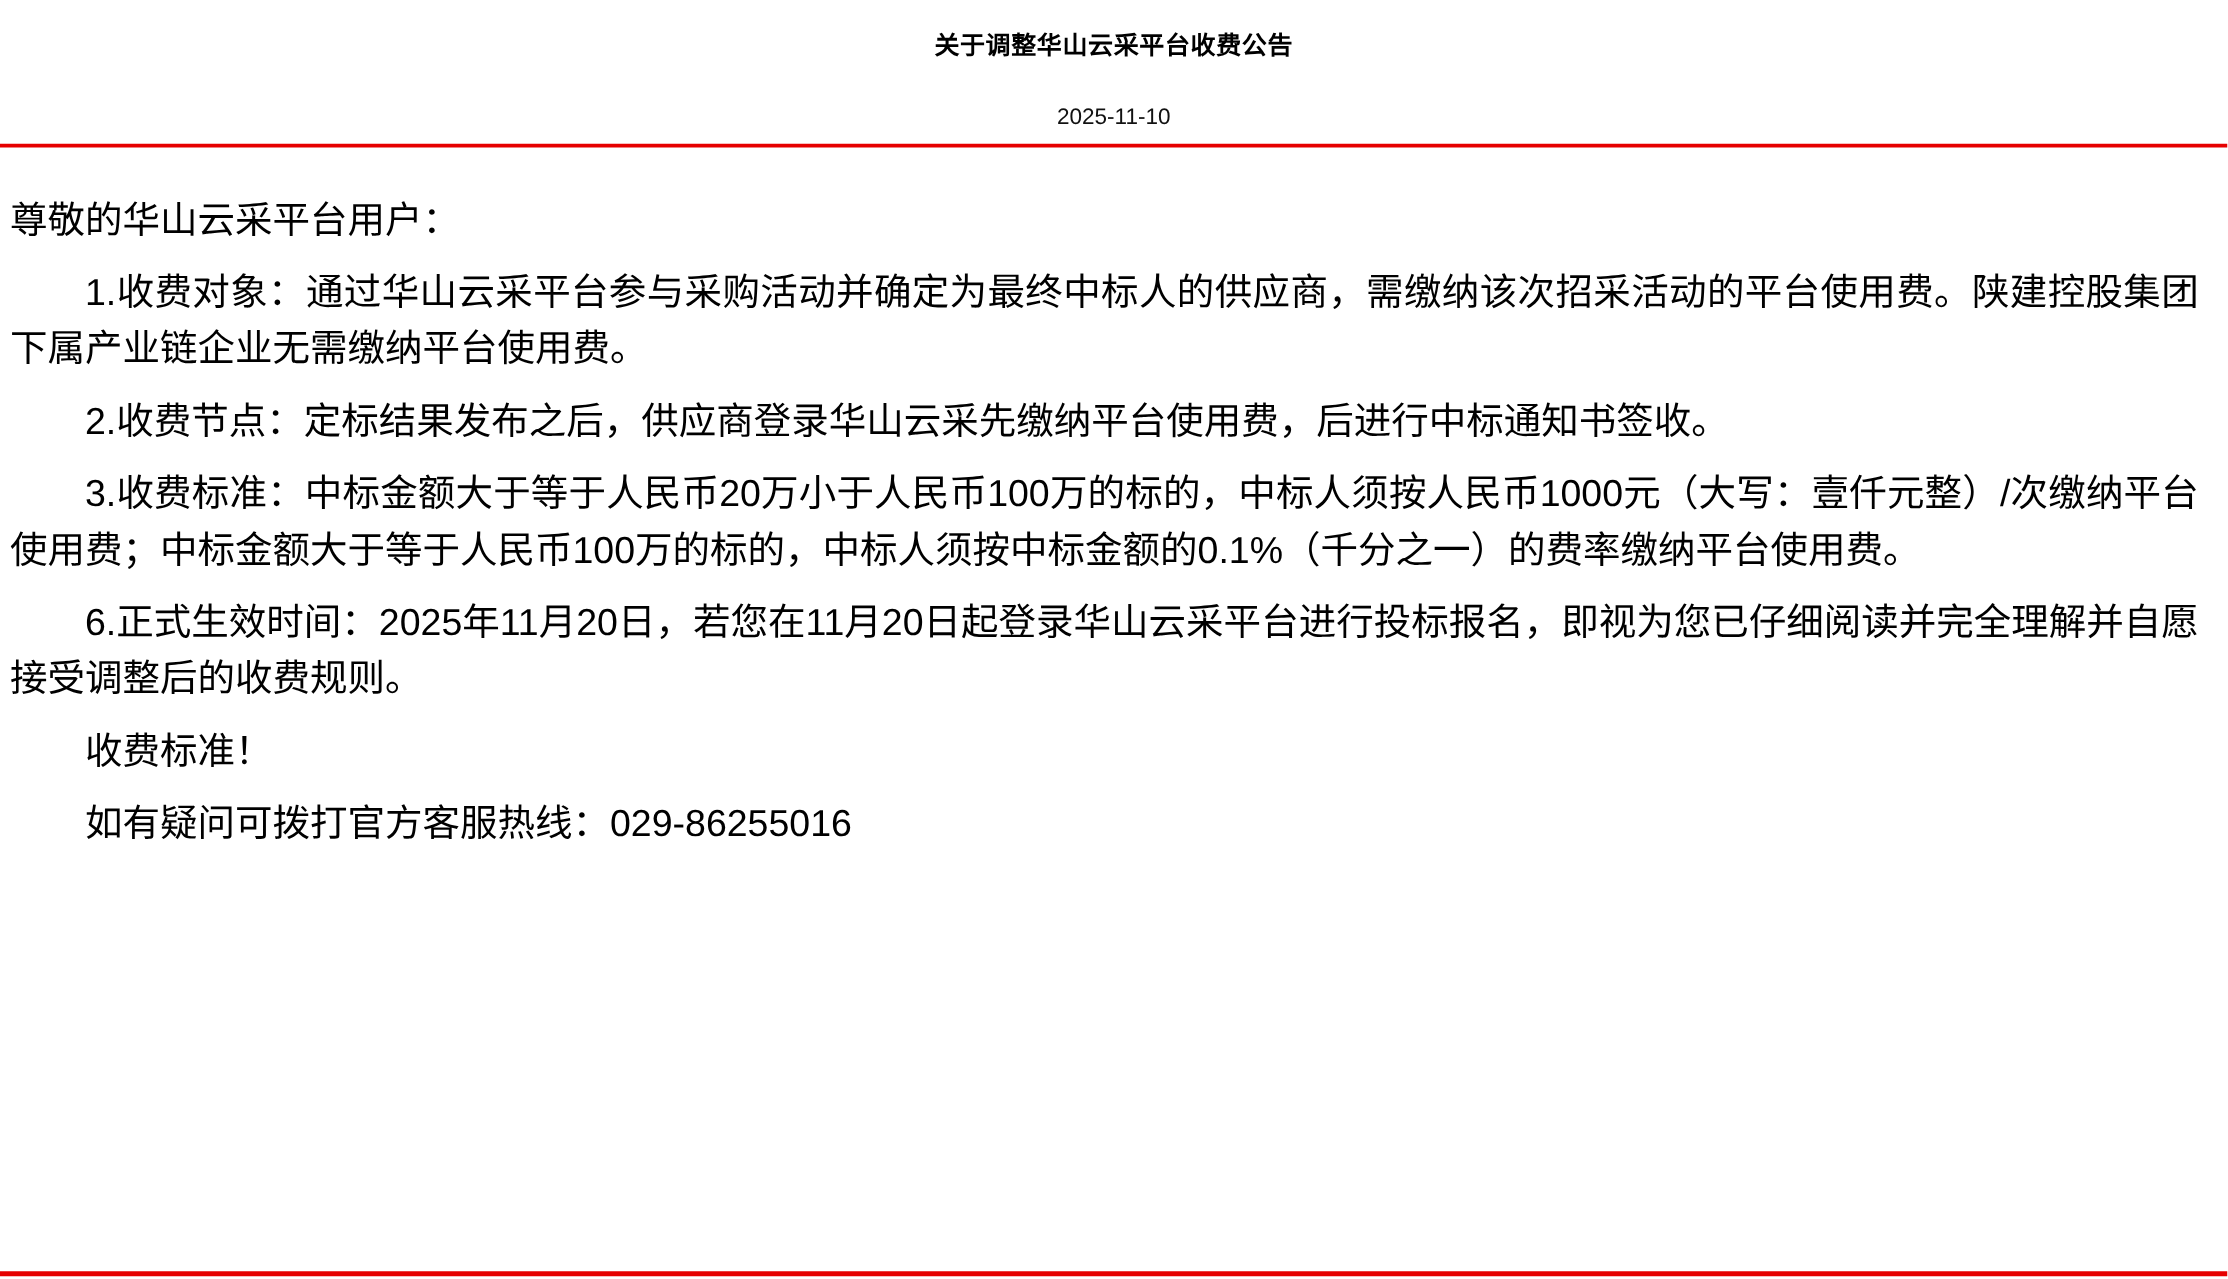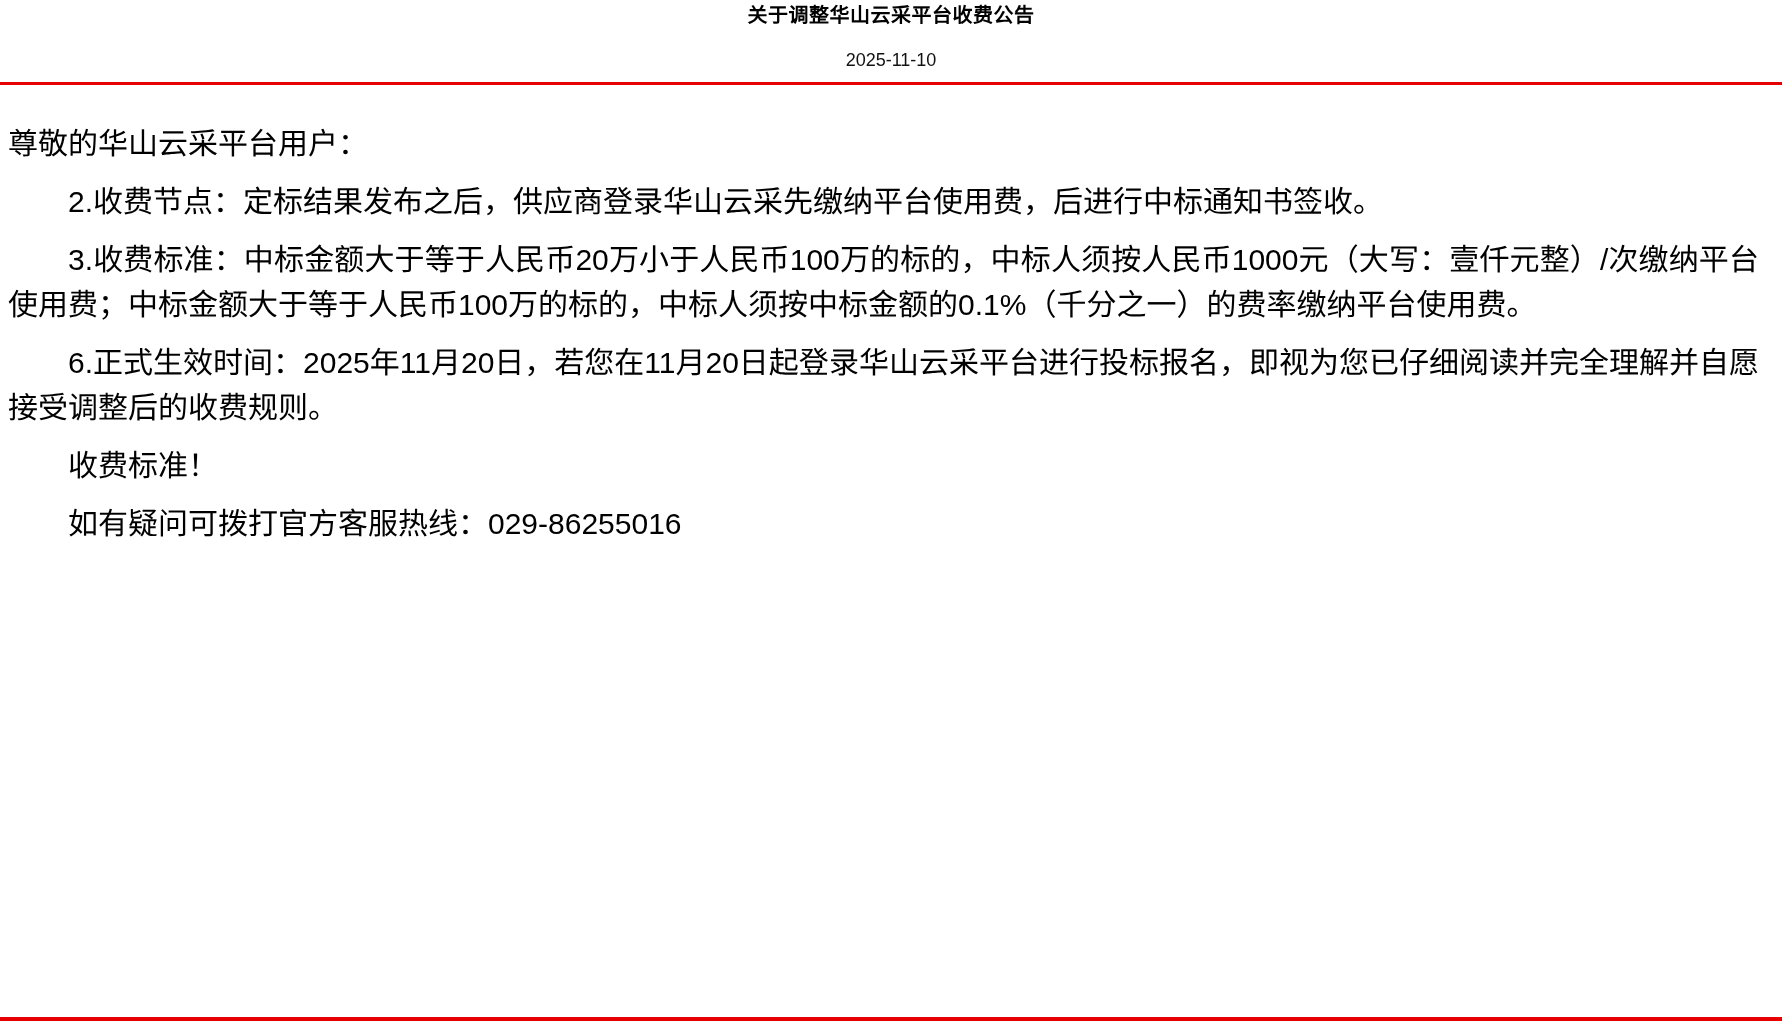--- a/index.html
+++ b/index.html
@@ -11,31 +11,32 @@
     height: 1023px;
     position: relative;
     background: #ffffff;
     color: #000000;
     font-family: "Liberation Sans", "DejaVu Sans", sans-serif;
     overflow: hidden;
   }
   
   .header {
     text-align: center;
+    padding-top: 22px;
     padding-bottom: 8px;
   }
   .title {
     margin: 0;
     font-size: 20px;
     font-weight: 700;
     line-height: 30px;
     letter-spacing: 0.5px;
   }
   .date {
-    margin-top: 16px;
+    margin-top: 27px;
     font-size: 18px;
     line-height: 28px;
     color: #111111;
   }
   .divider {
     width: 100%;
     height: 3px;
     background: var(--accent);
     border: none;
   }
@@ -72,20 +73,21 @@
     <h1 class="title">关于调整华山云采平台收费公告</h1>
     <div class="date">2025-11-10</div>
   </header>
 
   <div class="divider top"></div>
 
   <main class="content">
     <p class="salutation">尊敬的华山云采平台用户：</p>
 
 
+    <p class="para">1.收费对象：通过华山云采平台参与采购活动并确定为最终中标人的供应商，需缴纳该次招采活动的平台使用费。陕建控股集团下属产业链企业无需缴纳平台使用费。</p>
 
     <p class="para">2.收费节点：定标结果发布之后，供应商登录华山云采先缴纳平台使用费，后进行中标通知书签收。</p>
 
     <p class="para">3.收费标准：中标金额大于等于人民币20万小于人民币100万的标的，中标人须按人民币1000元（大写：壹仟元整）/次缴纳平台使用费；中标金额大于等于人民币100万的标的，中标人须按中标金额的0.1%（千分之一）的费率缴纳平台使用费。</p>
 
 
 
     <p class="para">6.正式生效时间：2025年11月20日，若您在11月20日起登录华山云采平台进行投标报名，即视为您已仔细阅读并完全理解并自愿接受调整后的收费规则。</p>
 
 

